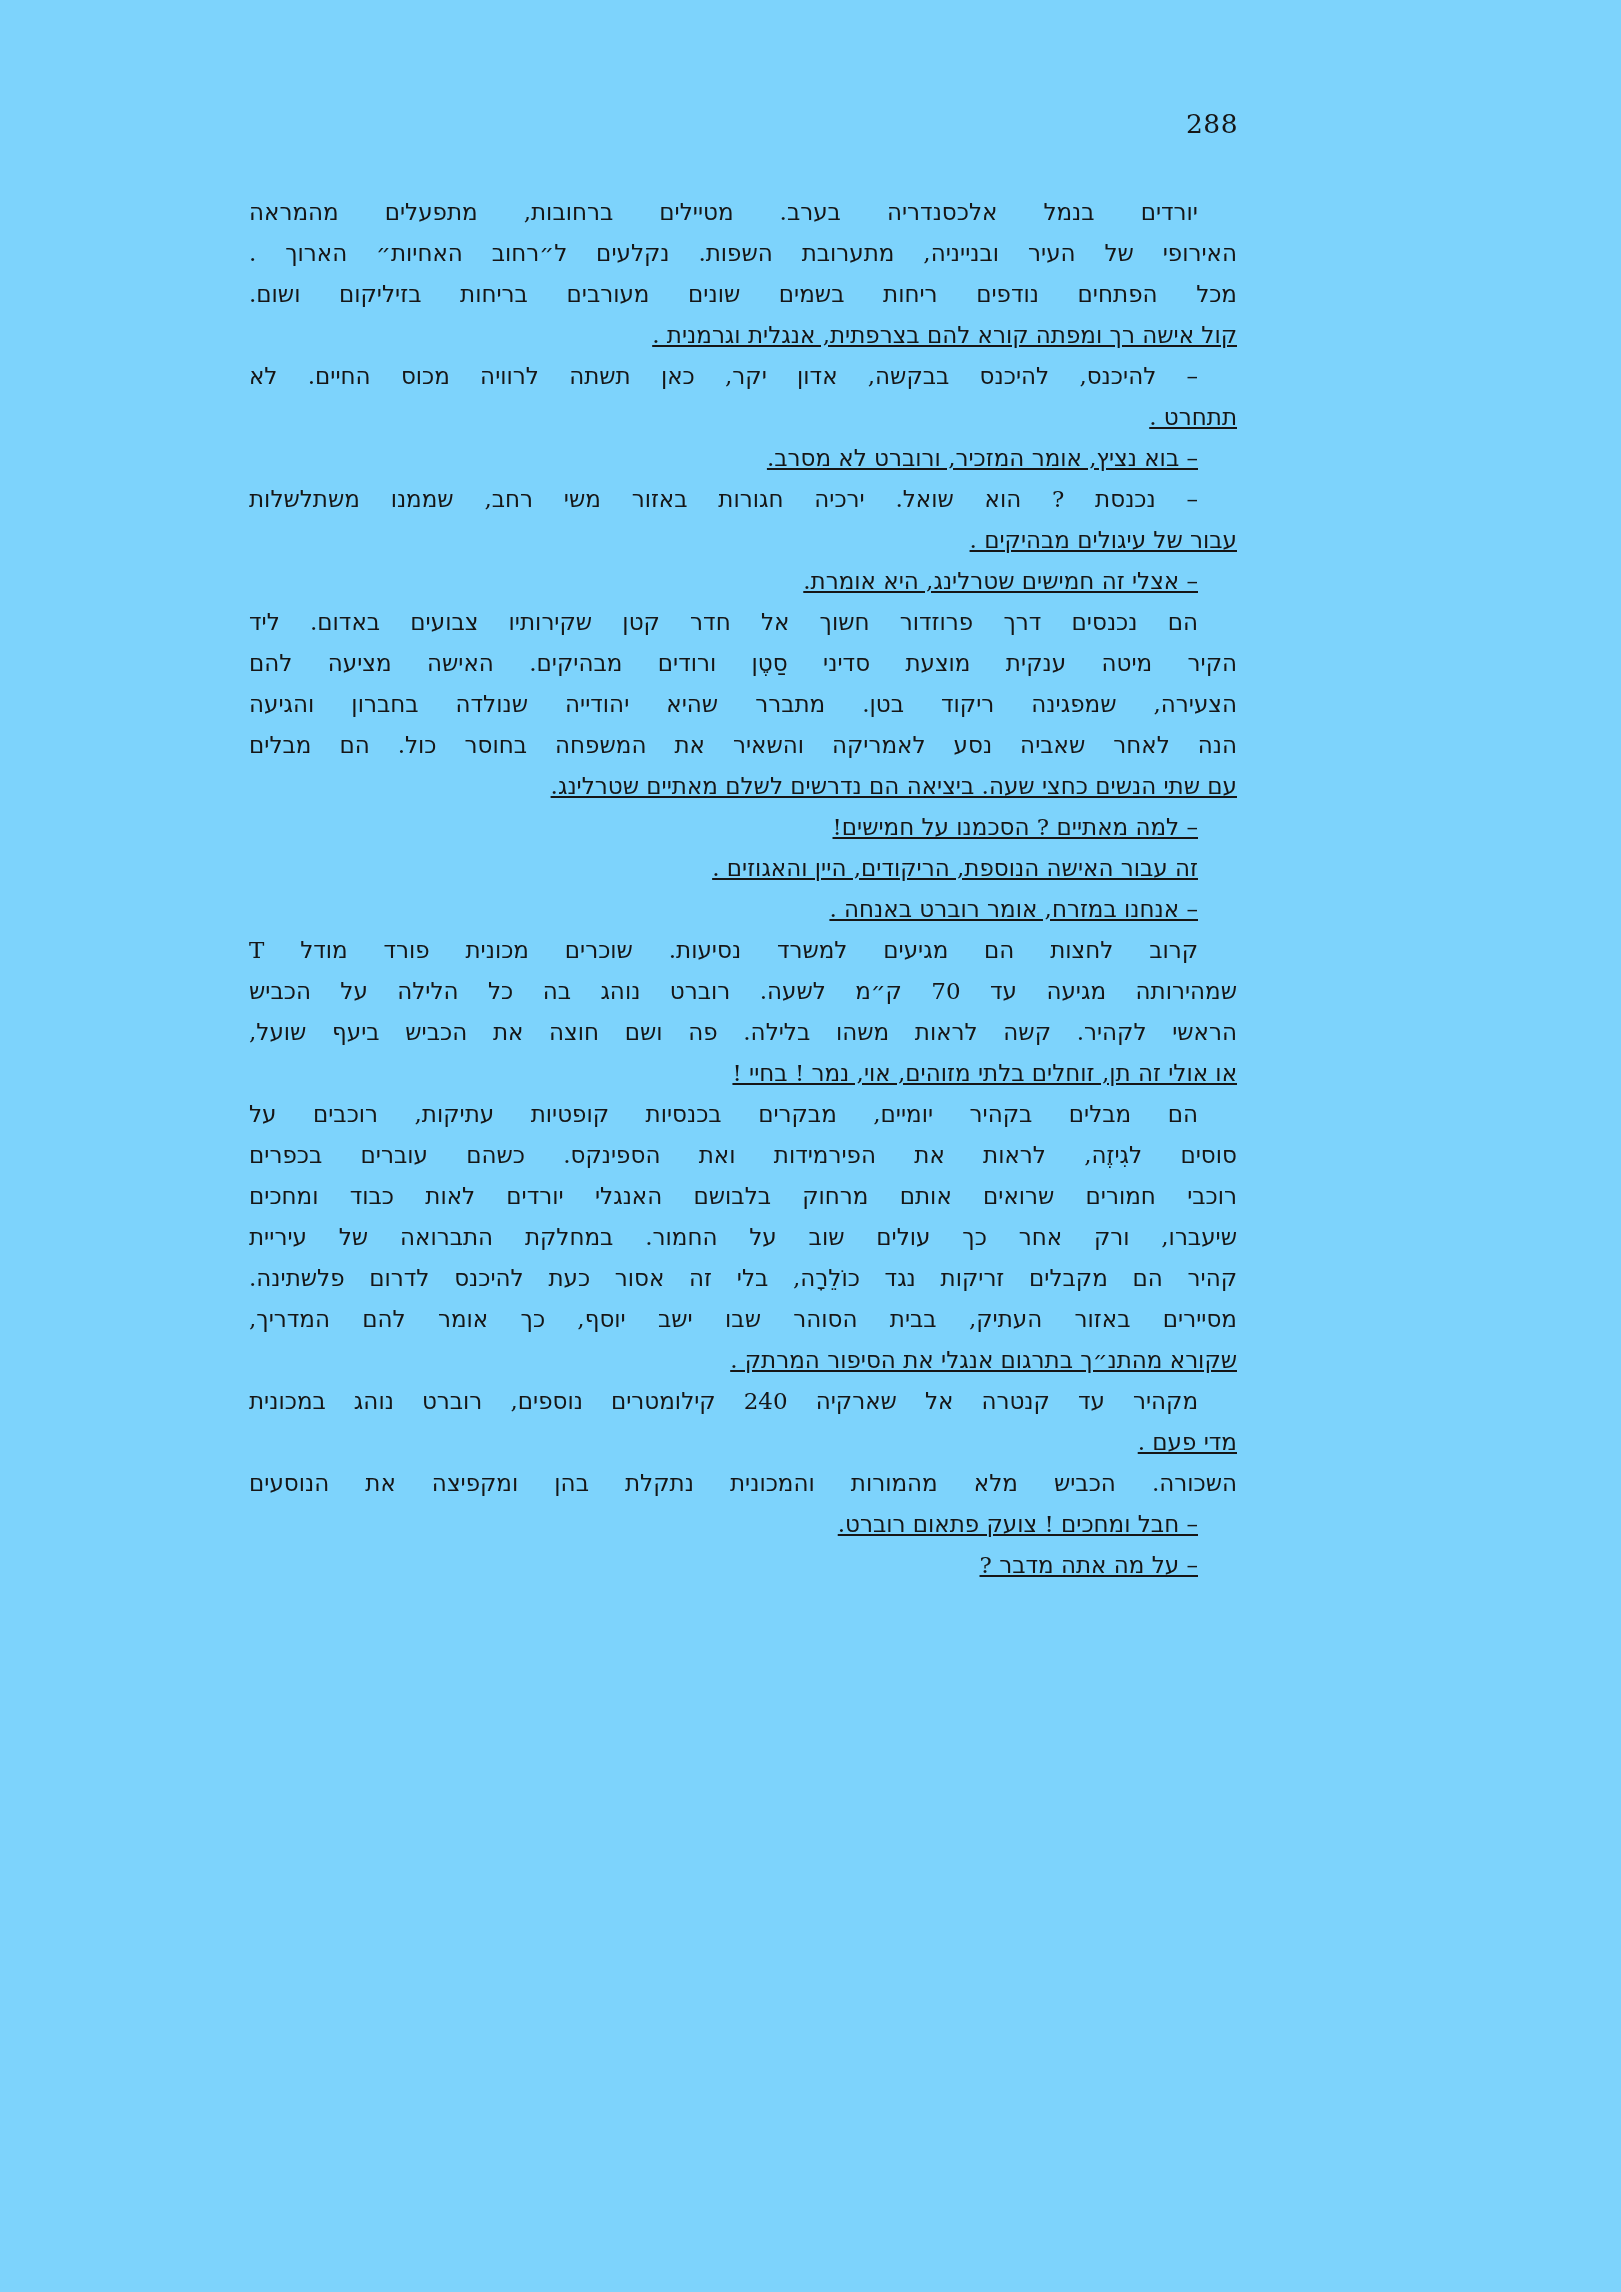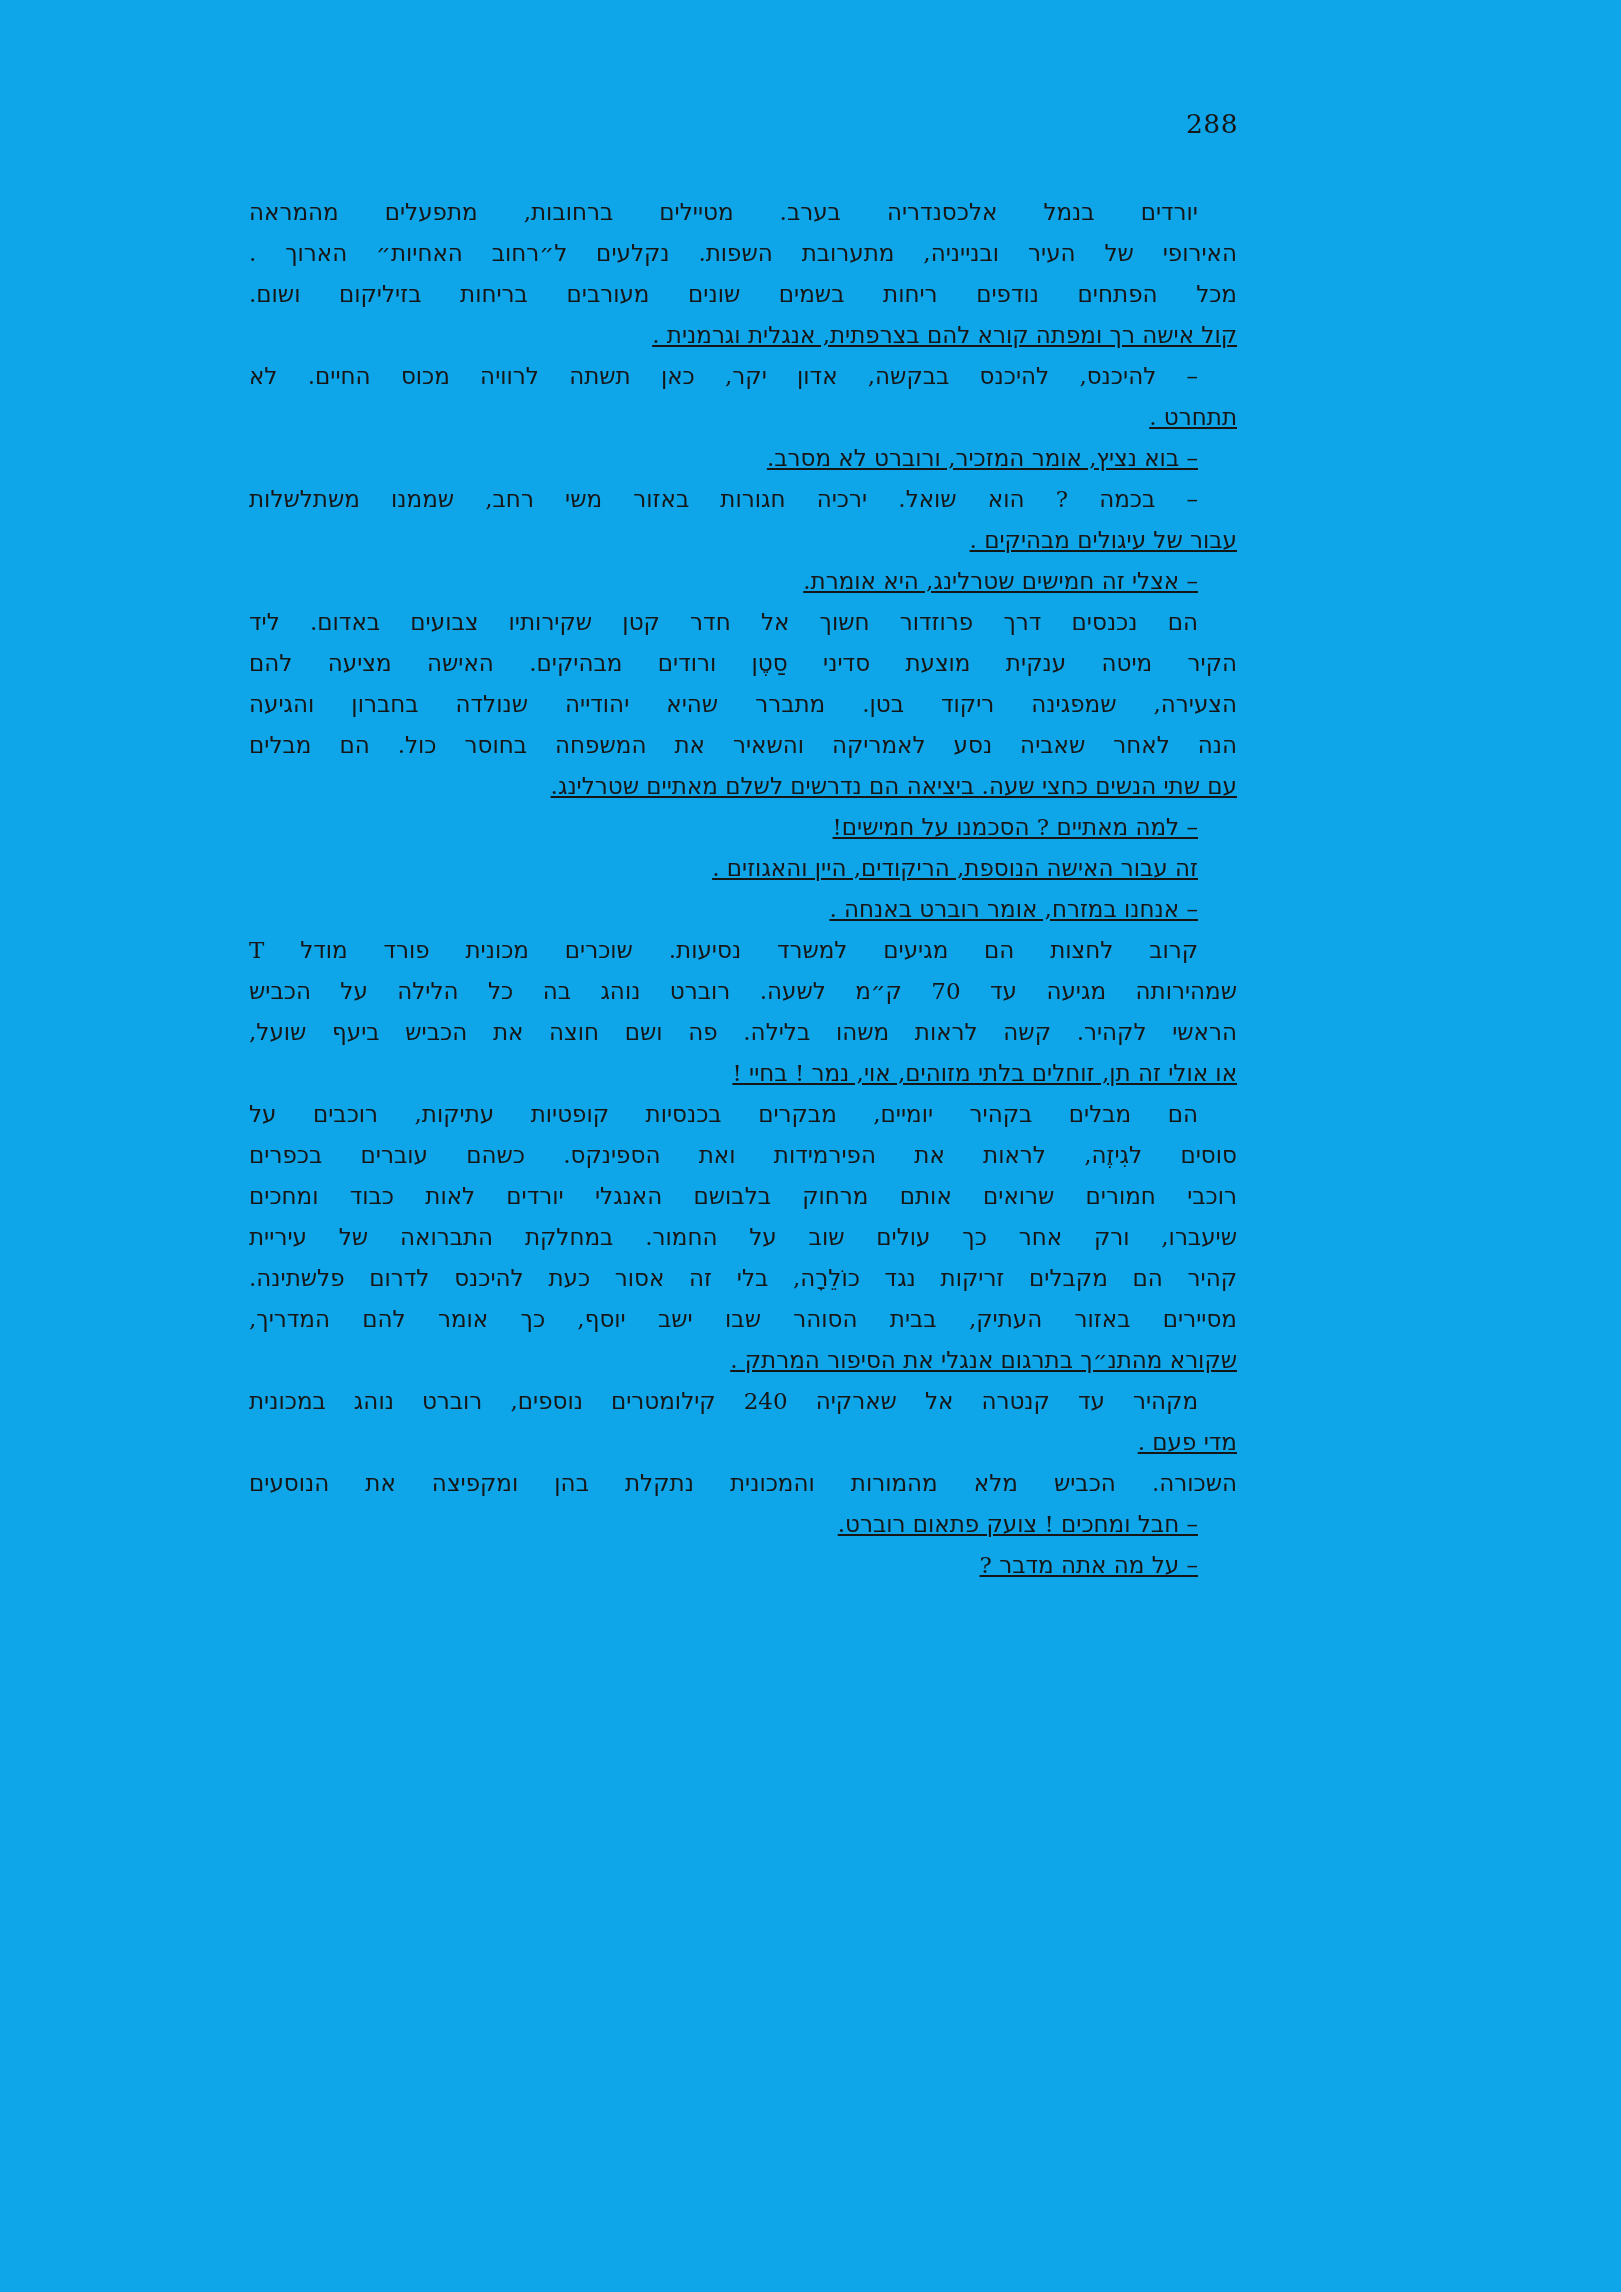--- a/index.html
+++ b/index.html
@@ -5,21 +5,21 @@
   html, body {
     margin: 0;
     padding: 0;
     background: #e8e8e8;
   }
   .page {
     position: relative;
     width: 1621px;
     height: 2293px;
     margin: 0 auto;
-    background: #0ea5e9;
+    background: #7dd3fc;
     overflow: hidden;
     font-family: "DejaVu Serif", "DejaVu Sans", serif;
     color: #161616;
   }
   .page-number {
     position: absolute;
     top: 108px;
     right: 383px;
     font-size: 26.5px;
     line-height: 31px;
@@ -63,21 +63,21 @@
         <div class="t-line lastline">קול אישה רך ומפתה קורא להם בצרפתית, אנגלית וגרמנית .</div>
       </div>
       <div>
         <div class="t-line indent">– להיכנס, להיכנס בבקשה, אדון יקר, כאן תשתה לרוויה מכוס החיים. לא</div>
         <div class="t-line lastline">תתחרט .</div>
       </div>
       <div>
         <div class="t-line lastline indent">– בוא נציץ, אומר המזכיר, ורוברט לא מסרב.</div>
       </div>
       <div>
-        <div class="t-line indent">– בכמה ? הוא שואל. ירכיה חגורות באזור משי רחב, שממנו משתלשלות</div>
+        <div class="t-line indent">– נכנסת ? הוא שואל. ירכיה חגורות באזור משי רחב, שממנו משתלשלות</div>
         <div class="t-line lastline">עבור של עיגולים מבהיקים .</div>
       </div>
       <div>
         <div class="t-line lastline indent">– אצלי זה חמישים שטרלינג, היא אומרת.</div>
       </div>
       <div>
         <div class="t-line indent">הם נכנסים דרך פרוזדור חשוך אל חדר קטן שקירותיו צבועים באדום. ליד</div>
         <div class="t-line">הקיר מיטה ענקית מוצעת סדיני סַטֶן ורודים מבהיקים. האישה מציעה להם</div>
         <div class="t-line">הצעירה, שמפגינה ריקוד בטן. מתברר שהיא יהודייה שנולדה בחברון והגיעה</div>
         <div class="t-line">הנה לאחר שאביה נסע לאמריקה והשאיר את המשפחה בחוסר כול. הם מבלים</div>

